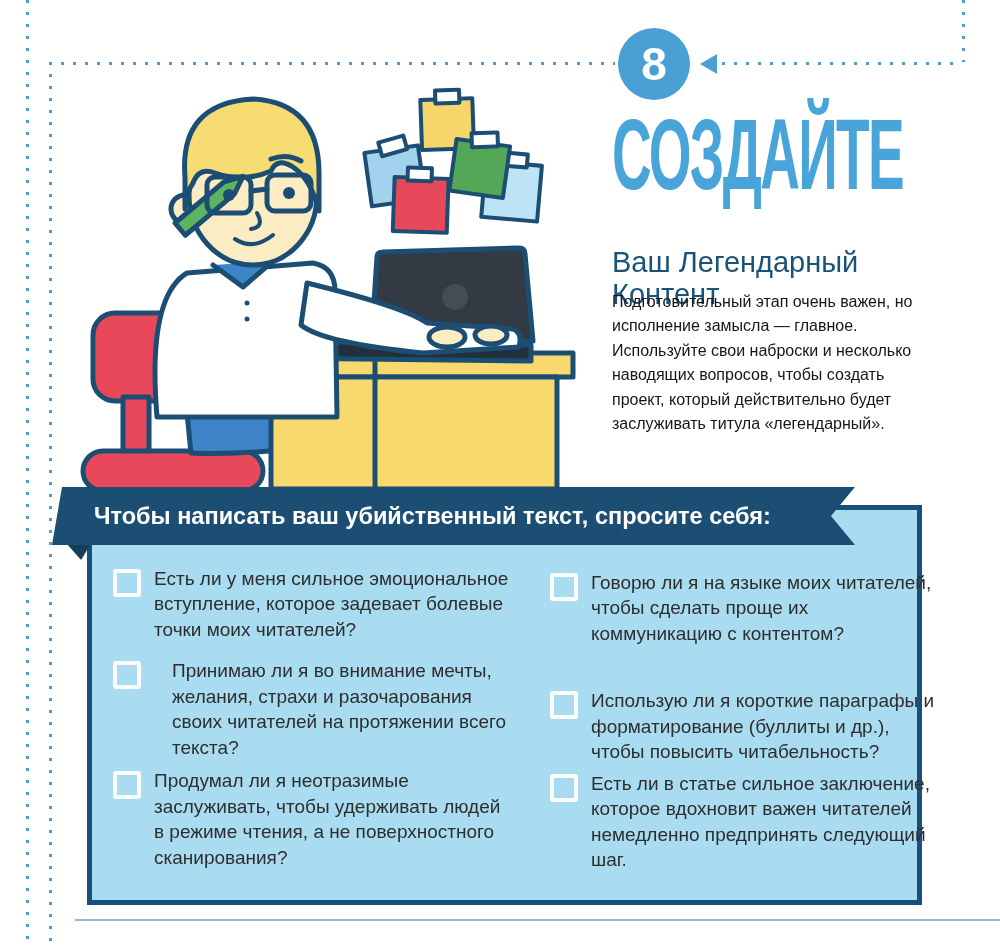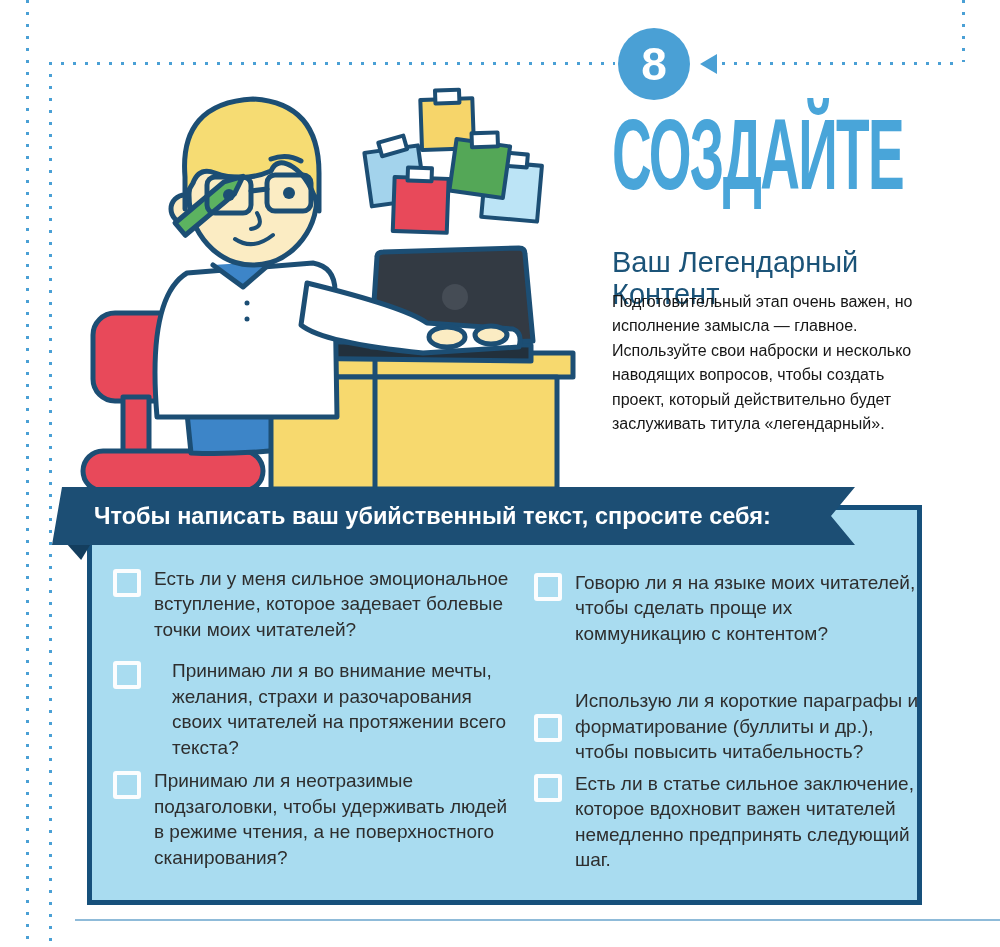--- a/index.html
+++ b/index.html
@@ -39,26 +39,26 @@
   .ribbon{position:absolute;left:52px;top:487px;width:803px;height:58px;background:#1C4E74;
           clip-path:polygon(10px 0,100% 0,calc(100% - 24px) 50%,100% 100%,0 100%);}
   .ribbon-label{color:#fff;font-weight:bold;font-size:23.5px;line-height:58px;padding-left:42px;
                 white-space:nowrap;}
 
   
   .panel{position:absolute;left:87px;top:505px;width:835px;height:400px;background:#A9DCF0;
          border:5px solid #16507B;box-sizing:border-box;}
   .col{position:absolute;display:flex;flex-direction:column;}
   .col.left{left:113px;top:566px;width:402px;}
-  .col.right{left:534px;top:570px;width:386px;}
+  .col.right{left:550px;top:570px;width:386px;}
   .check-item{display:flex;gap:13px;}
   .col.left .check-item:nth-child(1){margin-bottom:16px;}
   .col.left .check-item:nth-child(2){margin-bottom:8px;gap:31px;}
   .col.right .check-item:nth-child(1){margin-bottom:42px;}
-  .col.right .check-item:nth-child(2){margin-bottom:6px;align-items:center;}
+  .col.right .check-item:nth-child(2){margin-bottom:6px;}
   .checkbox{width:20px;height:20px;border:4px solid #FCFDFE;border-radius:3px;flex-shrink:0;
             margin-top:3px;background:transparent;}
   .check-text{color:#2E2E2E;font-size:19px;line-height:1.34;}
 
   .bottom-rule{position:absolute;left:75px;top:919px;width:925px;height:2px;background:#8FBBD9;}
 
   
   .illus{position:absolute;left:75px;top:85px;}
 </style>
 </head>
@@ -158,21 +158,21 @@
     <div class="check-item">
       <div class="checkbox"></div>
       <div class="check-text">Есть ли у меня  сильное эмоциональное вступление, которое задевает болевые точки моих читателей?</div>
     </div>
     <div class="check-item">
       <div class="checkbox"></div>
       <div class="check-text">Принимаю ли я во внимание мечты, желания, страхи и разочарования своих читателей на протяжении всего текста?</div>
     </div>
     <div class="check-item">
       <div class="checkbox"></div>
-      <div class="check-text">Принимаю ли я неотразимые подзаголовки, чтобы удерживать людей в режиме чтения, а не поверхностного сканирования?</div>
+      <div class="check-text">Продумал ли я неотразимые заслуживать, чтобы удерживать людей в режиме чтения, а не поверхностного сканирования?</div>
     </div>
   </div>
 
   <div class="col right">
     <div class="check-item">
       <div class="checkbox"></div>
       <div class="check-text">Говорю ли я на языке моих читателей, чтобы сделать проще их коммуникацию с контентом?</div>
     </div>
     <div class="check-item">
       <div class="checkbox"></div>

